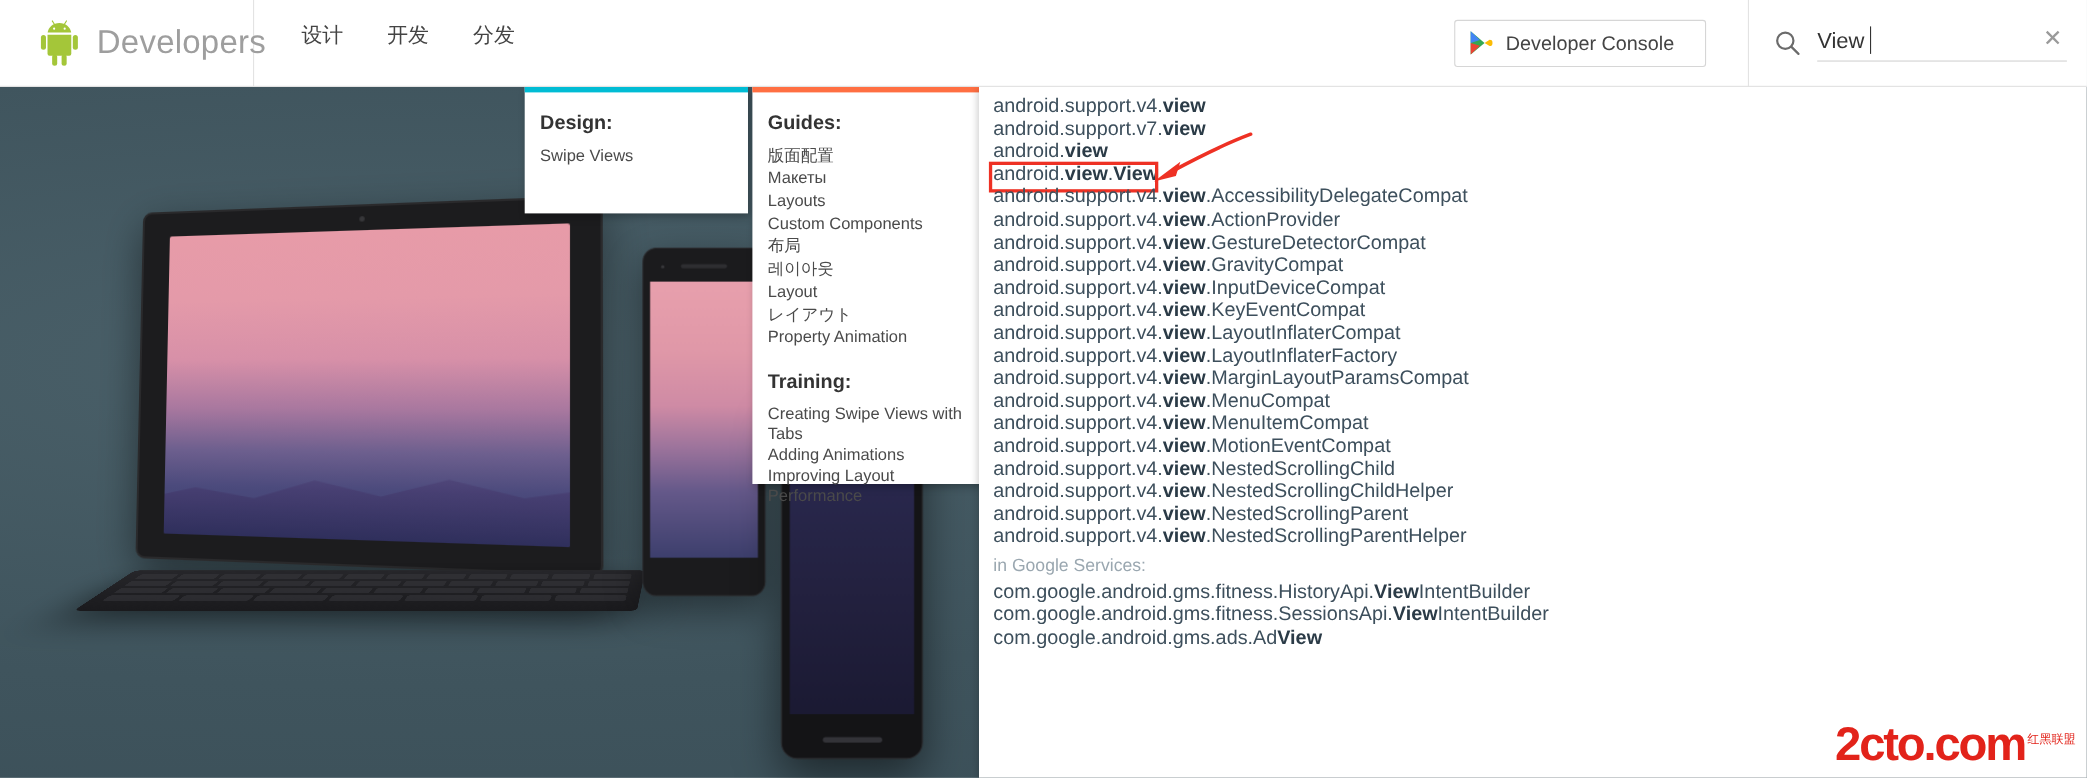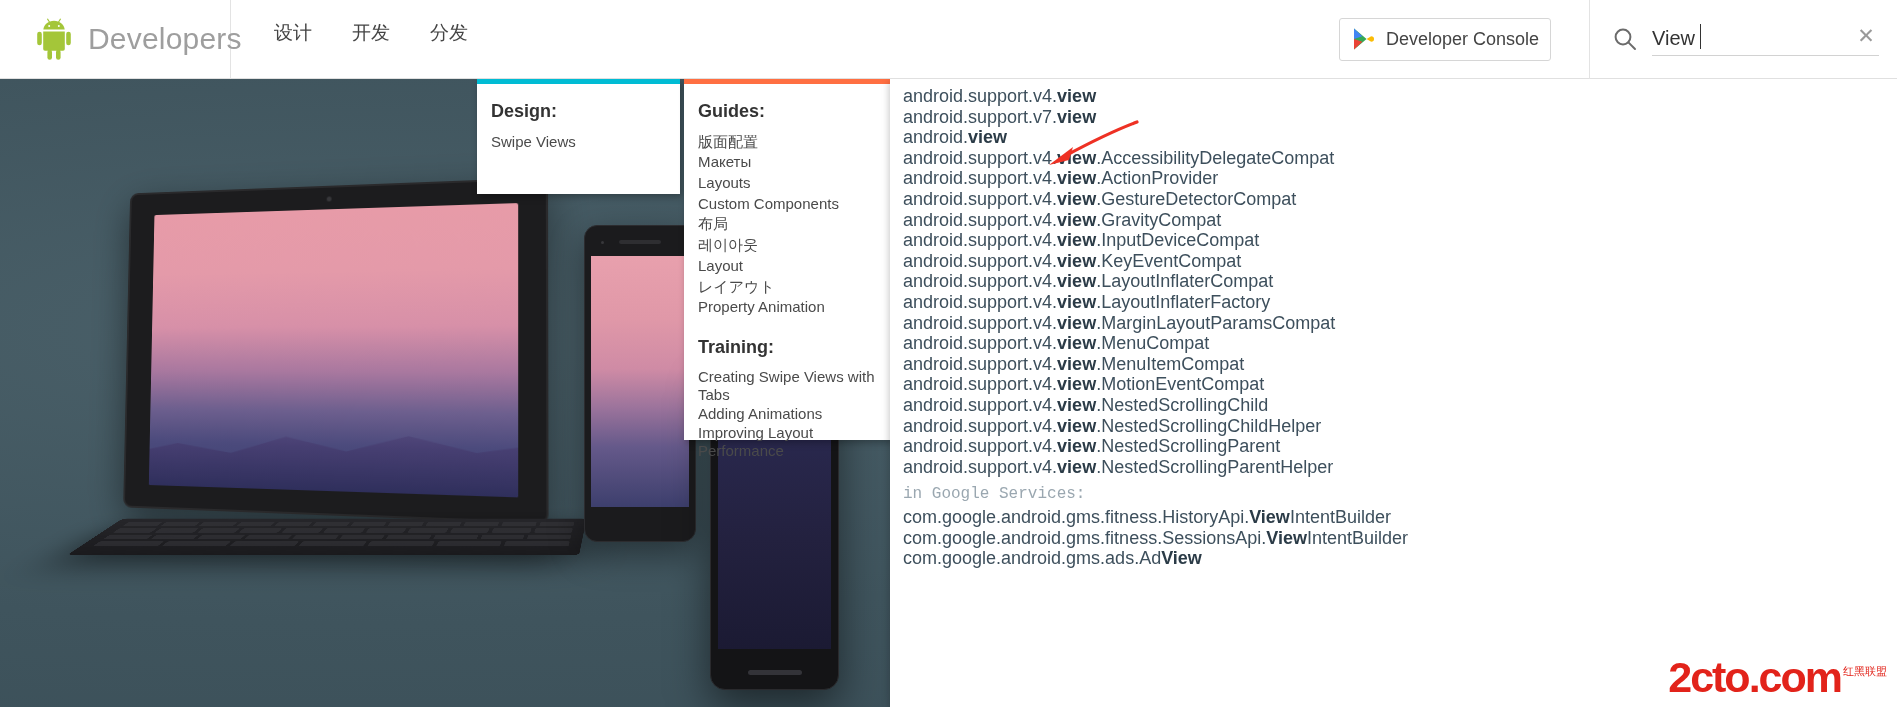--- a/index.html
+++ b/index.html
@@ -46,21 +46,21 @@
     white-space: nowrap;
   }
   #header-right {
     margin-left: auto; display: flex; align-items: center; height: 79px;
   }
   #dev-console-btn {
     display: flex; align-items: center;
     height: 43px;
     border: 1px solid #d6d6d6;
     border-radius: 3px;
-    padding: 0 11px 0 12px;
+    padding: 0 28px 0 12px;
     background: #fff;
     cursor: pointer;
     margin-right: 38px;
   }
   #play-icon { width: 22px; height: 24px; margin-right: 12px; flex: 0 0 auto; }
   #dev-console-label { font-size: 18px; color: #444; white-space: nowrap; }
   #search-zone {
     display: flex; align-items: center;
     height: 79px; width: 308px;
     border-left: 1px solid #e3e3e3;
@@ -248,21 +248,20 @@
     left: 9px; top: -1px;
     width: 148px; height: 22px;
     border: 3px solid #ee3124;
     pointer-events: none;
   }
   .section-label {
     font-size: 16px; color: #9aa7b0;
     line-height: 26px;
     padding: 4px 0 0 13px;
     white-space: nowrap;
-    font-family: Liberation Mono, monospace;
   }
 
   
   #annot-arrow {
     position: absolute; left: 1043px; top: 120px;
     width: 96px; height: 48px;
     z-index: 60; pointer-events: none;
   }
 
   
@@ -447,20 +446,21 @@
     <div class="panel-link">Adding Animations</div>
     <div class="panel-link wrap">Improving Layout Performance</div>
   </div>
 </div>
 
 <div id="results-panel">
   <div id="results-list">
       <div class="result-row"><span>android.support.v4.</span><b>view</b></div>
       <div class="result-row"><span>android.support.v7.</span><b>view</b></div>
       <div class="result-row"><span>android.</span><b>view</b></div>
+      <div class="result-row selected"><span>android.</span><b>view</b><span style="font-weight: 400;">.</span><b>View</b></div>
       <div class="result-row"><span>android.support.v4.</span><b>view</b><span>.AccessibilityDelegateCompat</span></div>
       <div class="result-row"><span>android.support.v4.</span><b>view</b><span>.ActionProvider</span></div>
       <div class="result-row"><span>android.support.v4.</span><b>view</b><span>.GestureDetectorCompat</span></div>
       <div class="result-row"><span>android.support.v4.</span><b>view</b><span>.GravityCompat</span></div>
       <div class="result-row"><span>android.support.v4.</span><b>view</b><span>.InputDeviceCompat</span></div>
       <div class="result-row"><span>android.support.v4.</span><b>view</b><span>.KeyEventCompat</span></div>
       <div class="result-row"><span>android.support.v4.</span><b>view</b><span>.LayoutInflaterCompat</span></div>
       <div class="result-row"><span>android.support.v4.</span><b>view</b><span>.LayoutInflaterFactory</span></div>
       <div class="result-row"><span>android.support.v4.</span><b>view</b><span>.MarginLayoutParamsCompat</span></div>
       <div class="result-row"><span>android.support.v4.</span><b>view</b><span>.MenuCompat</span></div>

